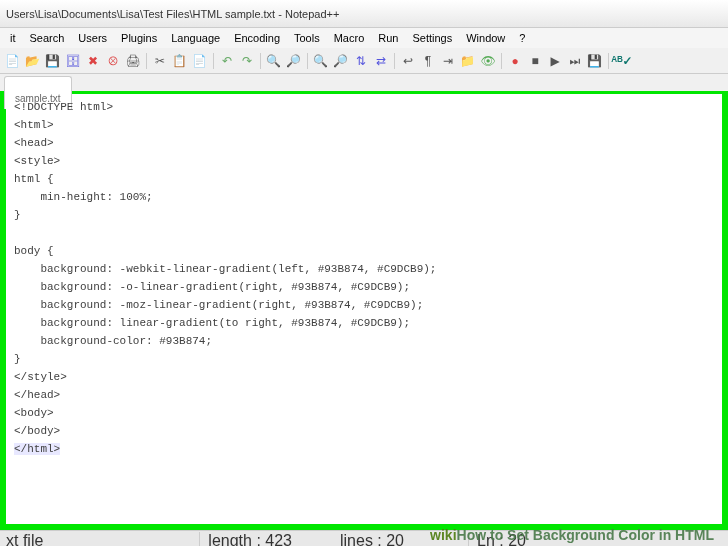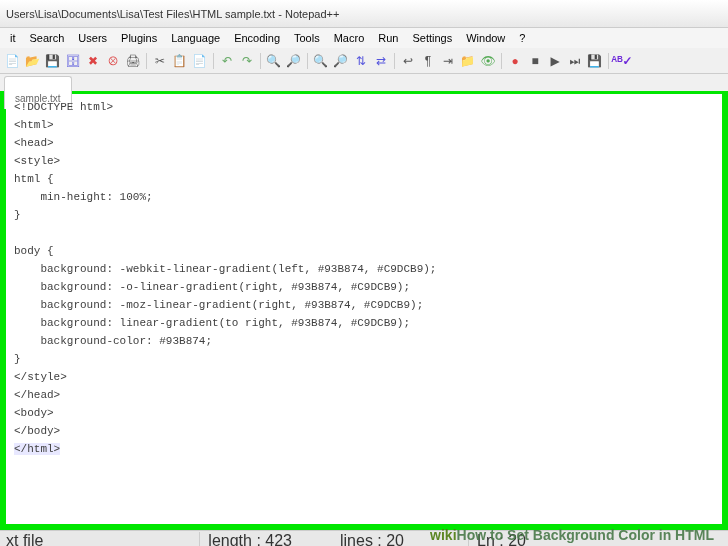--- a/index.html
+++ b/index.html
@@ -71,21 +71,21 @@
   <div class="tb-ico">⇥</div>
   <div class="tb-ico" style="color:#c90">📁</div>
   <div class="tb-ico" style="color:#5a5">👁</div>
   <div class="tb-sep"></div>
   <div class="tb-ico" style="color:#d44">●</div>
   <div class="tb-ico">■</div>
   <div class="tb-ico">▶</div>
   <div class="tb-ico">⏭</div>
   <div class="tb-ico" style="color:#55d">💾</div>
   <div class="tb-sep"></div>
-  <div class="tb-ico" style="color:#6d28d9;font-weight:bold">ᴬᴮ✓</div>
+  <div class="tb-ico" style="color:#0f766e;font-weight:bold">ᴬᴮ✓</div>
 </div>
 
 <div class="tab-bar">
   <div class="tab">sample.txt</div>
 </div>
 
 <div class="editor-frame">
   <div class="editor" id="editor">&lt;!DOCTYPE html&gt;
 &lt;html&gt;
 &lt;head&gt;

